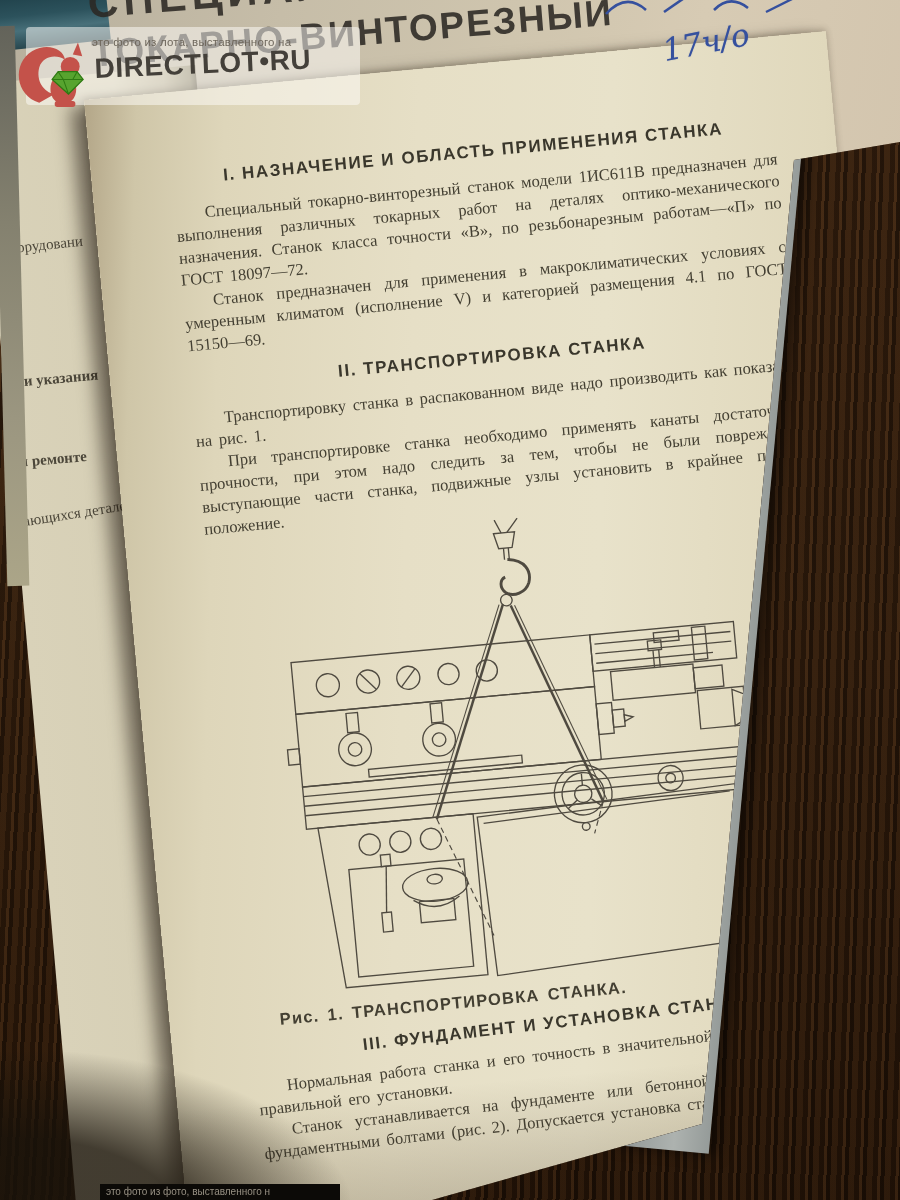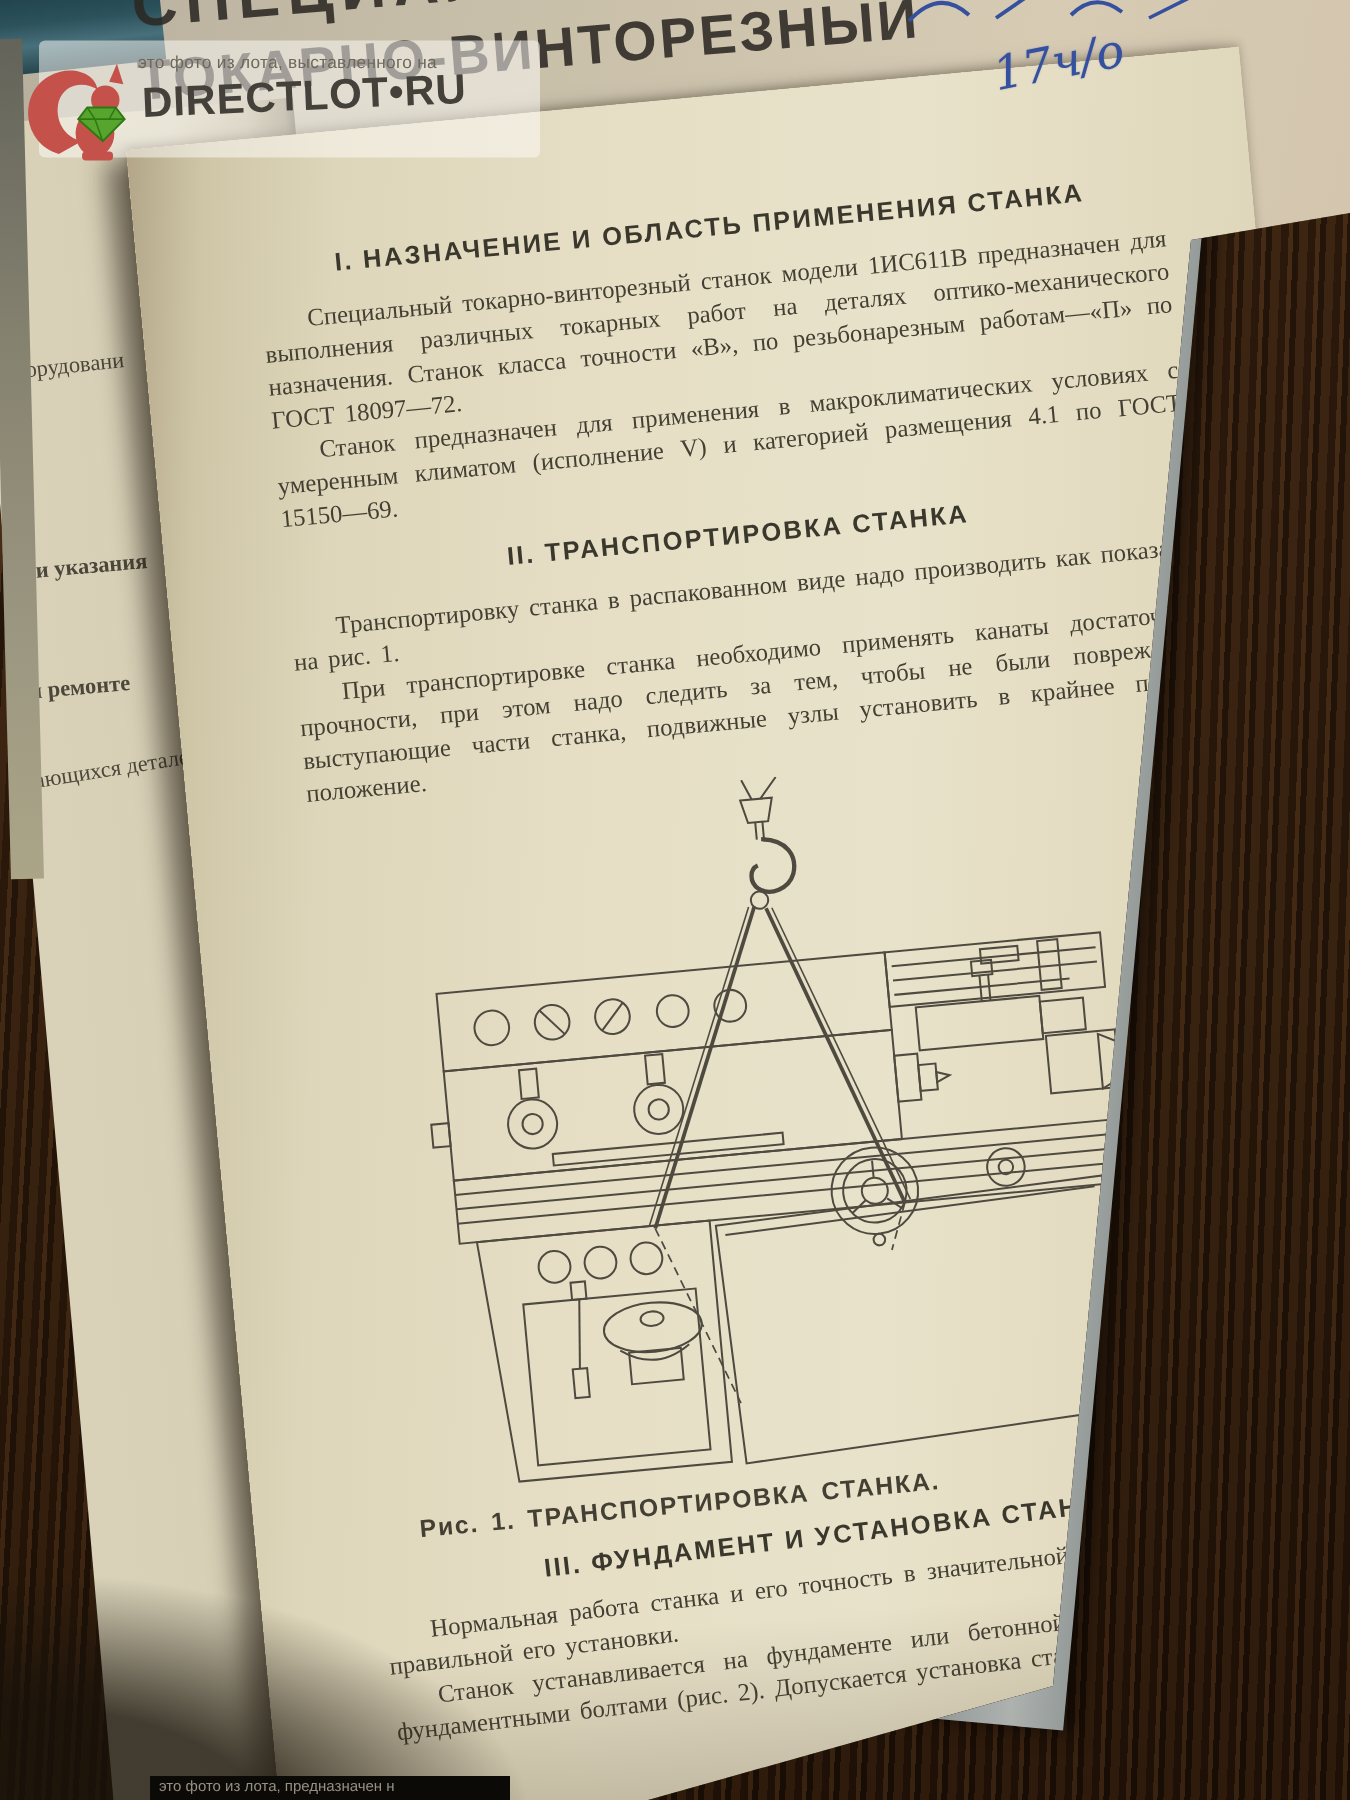--- a/index.html
+++ b/index.html
@@ -282,13 +282,13 @@
     <path d="M34 74 C6 66 2 28 26 14 C43 4 62 11 64 24 C53 17 38 20 34 33 C30 48 39 62 52 64 Z" fill="#c4524a"></path>
     <ellipse cx="62" cy="58" rx="15" ry="18" fill="#c4524a"></ellipse>
     <circle cx="70" cy="32" r="11" fill="#c4524a"></circle>
     <polygon points="73,18 79,4 84,20" fill="#c4524a"></polygon>
     <rect x="52" y="72" width="24" height="7" rx="3" fill="#c4524a"></rect>
     <polygon points="56,38 78,38 85,47 68,64 49,47" fill="#57a42f" stroke="#2e7a12" stroke-width="1.5"></polygon>
     <path d="M56 38 L62 47 L68 64 M78 38 L73 47 M49 47 L62 47 L73 47 L85 47" stroke="#2e7a12" stroke-width="1.2" fill="none"></path>
   </svg>
 </div>
 
-<div class="layer wm-bottom">это фото из лота, предназначен н</div>
+<div class="layer wm-bottom">это фото из фото, выставленного н</div>
 
 </body></html>

